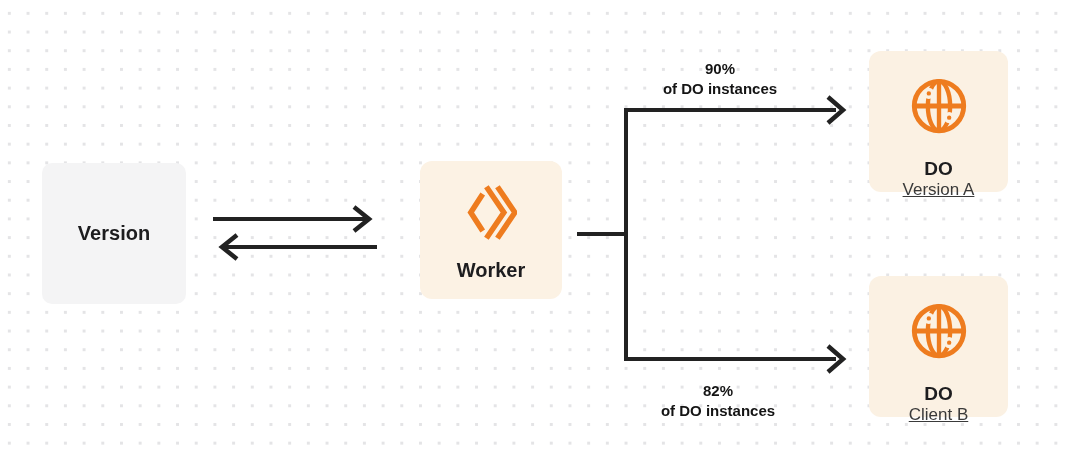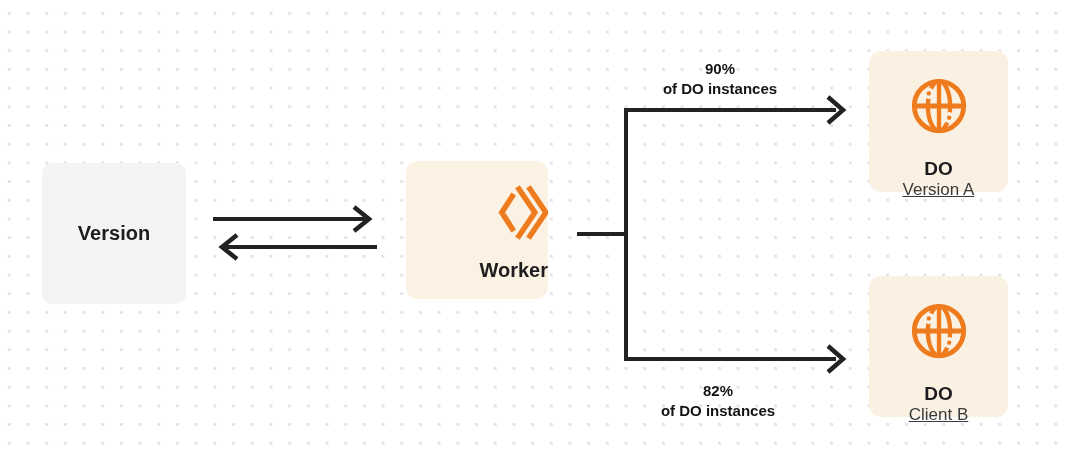--- a/index.html
+++ b/index.html
@@ -38,27 +38,26 @@
     width: 144px; height: 141px;
     background: #f4f4f5;
     border-radius: 10px;
   }
   .node-client .node-label {
     font-size: 20px;
     font-weight: 700;
     color: #1d1d1f;
   }
   .node-worker {
-    left: 406px; top: 161px;
+    left: 420px; top: 161px;
     width: 142px; height: 138px;
     background: #fcf2e4;
     border-radius: 12px;
     justify-content: flex-start;
     padding-top: 23px;
-    align-items: flex-end;
   }
   .node-worker .node-label {
     font-size: 20px;
     font-weight: 700;
     color: #1d1d1f;
     margin-top: 14px;
   }
   .node-do {
     width: 139px; height: 141px;
     background: #fbf1e3;

